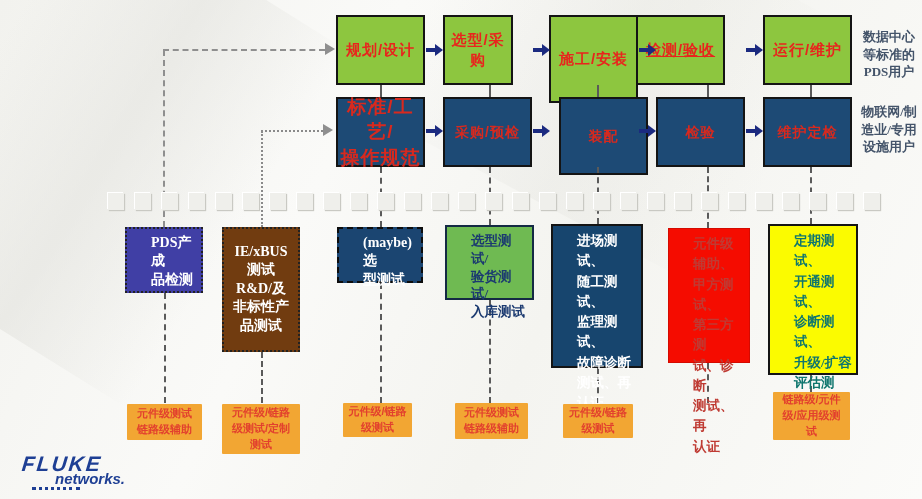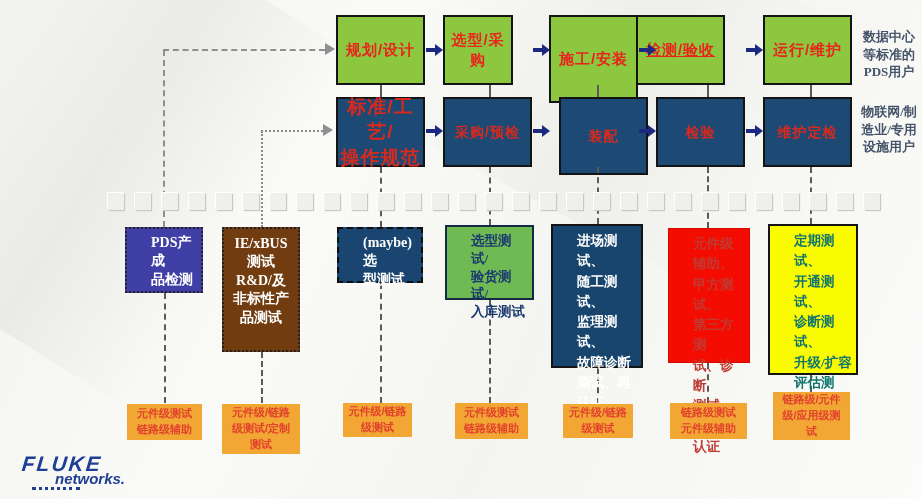--- a/index.html
+++ b/index.html
@@ -10,21 +10,21 @@
   }
   .streak{position:absolute;pointer-events:none;background:linear-gradient(90deg,rgba(255,255,255,0) 0%,rgba(223,223,218,.5) 50%,rgba(255,255,255,0) 100%);}
   .box{position:absolute;box-sizing:border-box;display:flex;align-items:center;justify-content:center;
        text-align:center;white-space:pre-line;font-weight:bold;line-height:1.32;}
   
   .stage-green{background:#8dc63f;border:2px solid #141414;color:#e8251d;font-size:15px;letter-spacing:1px;}
   .flow-navy{background:#1d4a75;border:2px solid #141414;color:#d8291e;font-size:14px;letter-spacing:1px;}
   
   .r3{font-family:"Liberation Serif", serif;justify-content:flex-start;text-align:left;padding:5px 4px 4px 24px;}
   .purple3{background:#403fa5;border:2px dotted #222;color:#fff;font-size:14px;align-items:flex-start;}
-  .brown3{background:#713c10;border:2px dotted #222;color:#fff;font-size:14px;align-items:flex-start;text-align:center;justify-content:center;padding:6px 2px;}
+  .brown3{background:#713c10;border:2px dotted #222;color:#fff;font-size:14px;align-items:flex-start;text-align:center;justify-content:center;padding:14px 2px;}
   .maybe3{background:#1b4571;border:2px dashed #0d0d0d;color:#fff;font-size:14px;align-items:flex-start;}
   .green3{background:#6fba52;border:2px solid #142a44;color:#1b3a70;font-size:13.5px;align-items:flex-start;}
   .navy3{background:#17456e;border:2px solid #141414;color:#fff;font-size:13.5px;align-items:flex-start;line-height:1.5;}
   .red3{background:#f50c00;border:1px solid #d40a00;color:#bf3b33;font-size:13.5px;align-items:flex-start;line-height:1.5;}
   .yellow3{background:#fbfb00;border:2px solid #141414;color:#0f766e;font-size:13.5px;align-items:flex-start;line-height:1.5;}
   
   .amber{background:#f2a633;color:#e2402e;font-size:11px;font-weight:bold;line-height:1.45;border-radius:1px;}
   
   .note{position:absolute;color:#44546a;font-size:13px;font-weight:600;line-height:1.35;white-space:pre-line;text-align:center;font-family:"Liberation Serif", serif;}
   
@@ -178,22 +178,20 @@
 链路级辅助</div>
   <div class="box amber" style="left:222px;top:404px;width:78px;height:50px;">元件级/链路
 级测试/定制
 测试</div>
   <div class="box amber" style="left:343px;top:403px;width:69px;height:34px;">元件级/链路
 级测试</div>
   <div class="box amber" style="left:455px;top:403px;width:73px;height:36px;">元件级测试
 链路级辅助</div>
   <div class="box amber" style="left:563px;top:404px;width:70px;height:34px;">元件级/链路
 级测试</div>
-  <div class="box amber" style="left:670px;top:403px;width:77px;height:36px;">链路级测试
-元件级辅助</div>
   <div class="box amber" style="left:773px;top:392px;width:77px;height:48px;">链路级/元件
 级/应用级测
 试</div>
 
   <div>
     <div class="logo-brand">FLUKE</div>
     <div class="logo-sub">networks.</div>
     <div class="logo-dots"></div>
   </div>
 

